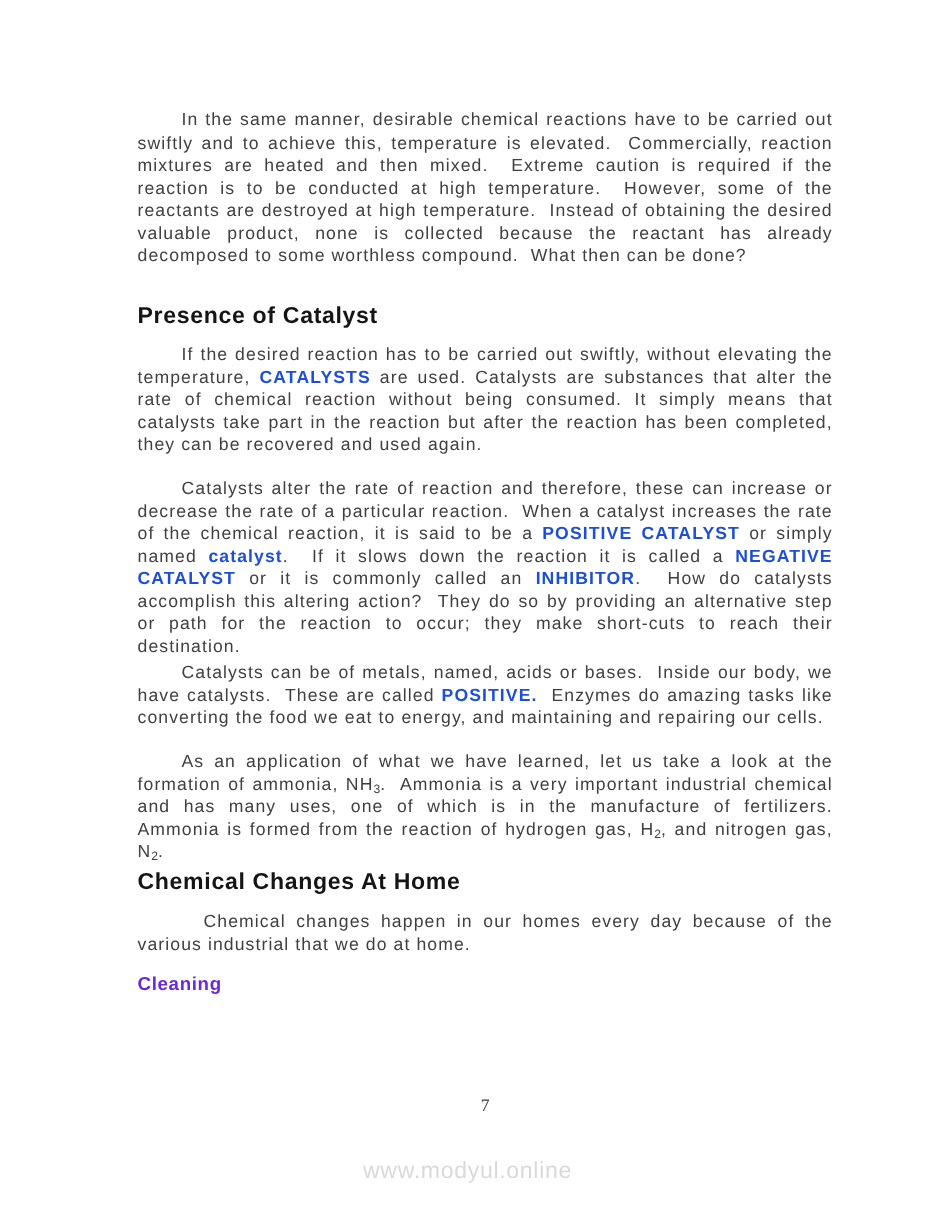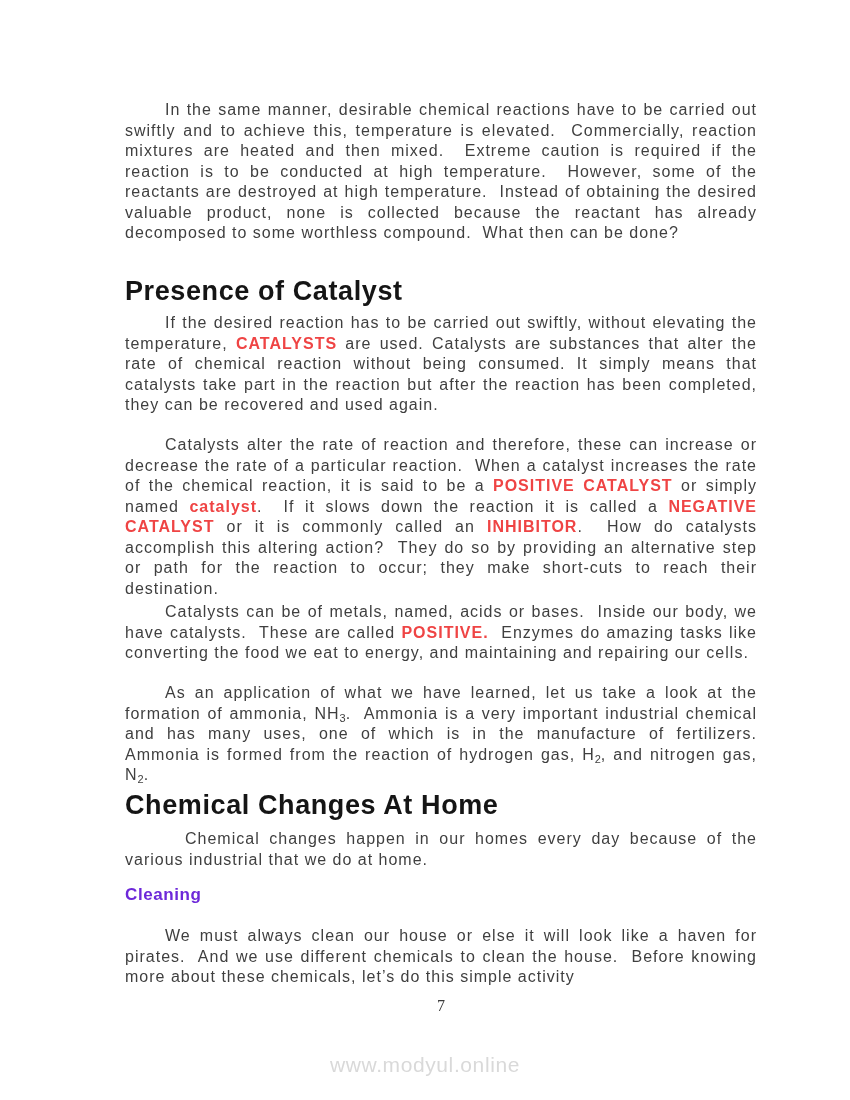--- a/index.html
+++ b/index.html
@@ -15,31 +15,31 @@
   .body-text {
     margin: 0;
     font-size: 16px;
     line-height: 20.5px;
     letter-spacing: 1.0px;
     color: #3f3f3f;
     text-align: justify;
     text-indent: 40px;
     white-space: pre-wrap;
   }
-  .body-text .b { font-weight: 700; color: #ef4444; }
+  .body-text .b { font-weight: 700; color: #1d4ed8; }
   .body-text sub {
     font-size: 11px;
     line-height: 0;
     vertical-align: -3px;
     letter-spacing: 0;
   }
   .indent-lg { text-indent: 60px; }
   .heading-1 {
     margin: 0;
-    font-size: 27px;
+    font-size: 21px;
     font-weight: 700;
     color: #151515;
     letter-spacing: 0.6px;
   }
   .heading-2 {
     margin: 0;
     font-size: 17px;
     font-weight: 700;
     color: #6d28d9;
     letter-spacing: 0.6px;
@@ -79,19 +79,18 @@
   <p class="block body-text" style="top: 602px;"><span>Catalysts can be of metals, named, acids or bases.  Inside our body, we have catalysts.  These are called </span><span class="b">POSITIVE.</span><span>  Enzymes do amazing tasks like converting the food we eat to energy, and maintaining and repairing our cells.</span></p>
 
   <p class="block body-text" style="top: 683px;"><span>As an application of what we have learned, let us take a look at the formation of ammonia, NH</span><sub>3</sub><span>.  Ammonia is a very important industrial chemical and has many uses, one of which is in the manufacture of fertilizers.  Ammonia is formed from the reaction of hydrogen gas, H</span><sub>2</sub><span>, and nitrogen gas, N</span><sub>2</sub><span>.</span></p>
 
   <h2 class="block heading-1" style="top: 790px;">Chemical Changes At Home</h2>
 
   <p class="block body-text indent-lg" style="top: 829px;"><span>Chemical changes happen in our homes every day because of the various industrial that we do at home.</span></p>
 
   <h3 class="block heading-2" style="top: 885px;">Cleaning</h3>
 
-  <p class="block body-text" style="top: 926px;"><span>We must always clean our house or else it will look like a haven for pirates.  And we use different chemicals to clean the house.  Before knowing more about these chemicals, let’s do this simple activity</span></p>
 
   <div class="page-number" style="top: 997px;">7</div>
 
   <div class="watermark" style="top: 1053px;">www.modyul.online</div>
 
 </div>
 
 </body></html>

